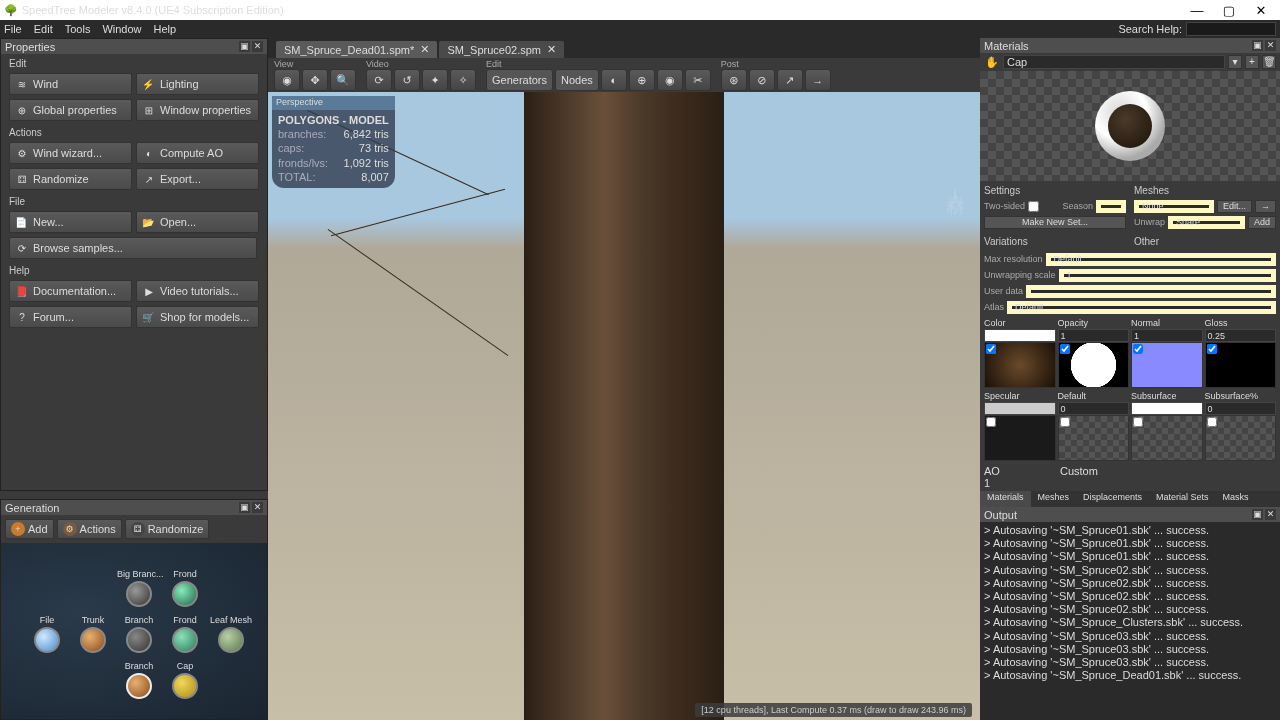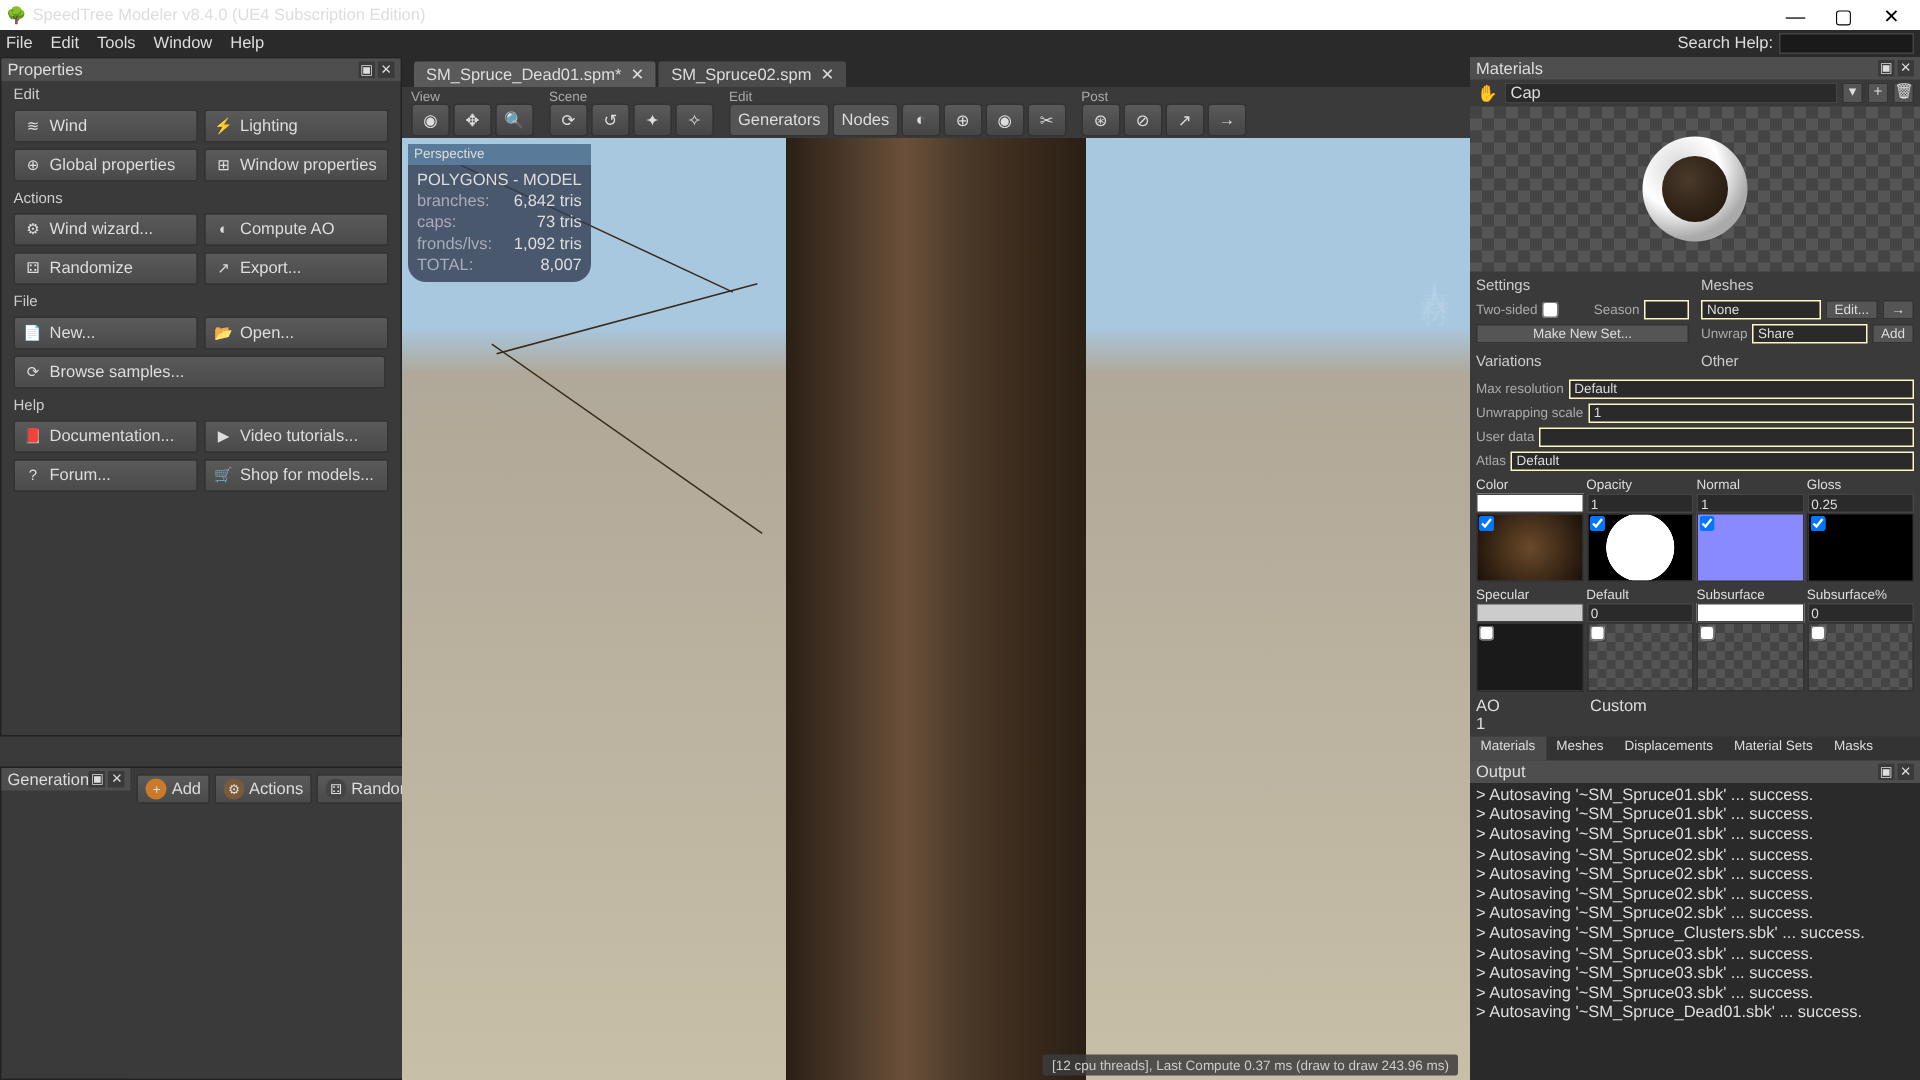--- a/index.html
+++ b/index.html
@@ -16,21 +16,21 @@
 .left-col { width: 268px; display: flex; flex-direction: column; }
 .panel { background: #3a3a3a; border: 1px solid #222; }
 .panel-header { background: #4e4e4e; height: 15px; padding: 0 4px; display: flex; align-items: center; justify-content: space-between; font-size: 10px; }
 .panel-header .controls { display: flex; gap: 2px; }
 .panel-header .controls span { width: 11px; height: 11px; background: #3a3a3a; text-align: center; line-height: 11px; font-size: 9px; cursor: pointer; }
 .properties { flex: 0 0 auto; }
 .section-label { font-size: 10px; padding: 4px 8px 2px; color: #ccc; }
 .btn-row { display: flex; gap: 4px; padding: 2px 8px; }
 .btn { flex: 1; background: linear-gradient(#5a5a5a,#4a4a4a); border: 1px solid #333; height: 22px; display: flex; align-items: center; padding: 0 6px; gap: 5px; cursor: pointer; border-radius: 2px; }
 .btn .ico { width: 12px; height: 12px; display: inline-flex; align-items: center; justify-content: center; font-size: 10px; }
-.generation { flex: 1; margin-top: 20px; display: flex; flex-direction: row; }
+.generation { flex: 1; margin-top: 8px; display: flex; flex-direction: column; }
 .gen-toolbar { display: flex; gap: 3px; padding: 4px; background: #3a3a3a; }
 .gen-btn { background: linear-gradient(#5a5a5a,#4a4a4a); border: 1px solid #333; height: 20px; display: flex; align-items: center; padding: 0 5px; gap: 3px; cursor: pointer; border-radius: 2px; }
 .gen-btn .gico { width: 14px; height: 14px; border-radius: 50%; display: inline-flex; align-items: center; justify-content: center; font-size: 9px; }
 .gen-canvas { flex: 1; background: radial-gradient(ellipse at 30% 40%, #2a3a4a, #1a2530); position: relative; }
 .node { position: absolute; text-align: center; width: 44px; }
 .node .nlabel { font-size: 9px; color: #ddd; margin-bottom: 2px; white-space: nowrap; }
 .node .ncircle { width: 26px; height: 26px; border-radius: 50%; margin: 0 auto; border: 2px solid #888; display: flex; align-items: center; justify-content: center; font-size: 12px; }
 .center-col { flex: 1; display: flex; flex-direction: column; }
 .tabs { height: 20px; background: #2a2a2a; display: flex; align-items: flex-end; padding-left: 8px; }
 .tab { background: #4a4a4a; padding: 2px 8px; margin-right: 2px; display: flex; align-items: center; gap: 6px; cursor: pointer; border-radius: 2px 2px 0 0; }
@@ -58,21 +58,21 @@
 .mat-preview .sphere .inner { width: 44px; height: 44px; border-radius: 50%; background: radial-gradient(circle at 40% 35%, #4a3a2a, #1a1208); }
 .mat-toolbar { height: 18px; display: flex; align-items: center; gap: 3px; padding: 0 4px; }
 .mat-toolbar .handico { width: 16px; height: 16px; display: flex; align-items: center; justify-content: center; }
 .mat-toolbar input { flex: 1; background: #2a2a2a; border: 1px solid #444; color: #ddd; height: 14px; padding: 0 3px; }
 .mat-toolbar .sq { width: 14px; height: 14px; background: #555; border: 1px solid #333; cursor: pointer; text-align: center; line-height: 12px; font-size: 10px; }
 .propgrid { display: grid; grid-template-columns: 1fr 1fr; gap: 0; }
 .propcol { padding: 2px 4px; }
 .propcol .phead { font-size: 10px; color: #ccc; padding: 2px 0; }
 .proprow { display: flex; align-items: center; height: 16px; gap: 3px; }
 .proprow label { font-size: 9px; color: #aaa; flex: 0 0 auto; }
-.proprow .field { flex: 1; background: #2a2a2a; border: 1px solid #fef9c3; height: 13px; font-size: 9px; padding: 0 3px; display: flex; align-items: center; }
+.proprow .field { flex: 1; background: #2a2a2a; border: 5px solid #fef9c3; height: 13px; font-size: 9px; padding: 0 3px; display: flex; align-items: center; }
 .proprow .minibtn { padding: 0 5px; background: #555; border: 1px solid #333; height: 13px; font-size: 9px; cursor: pointer; display: flex; align-items: center; }
 .proprow input[type=checkbox] { width: 11px; height: 11px; }
 .variation-row { display: flex; gap: 2px; padding: 2px 4px; }
 .variation-row .sw { flex: 1; height: 14px; }
 .texgrid { display: grid; grid-template-columns: repeat(4,1fr); gap: 2px; padding: 2px 4px; }
 .texcell { display: flex; flex-direction: column; }
 .texcell .thead { font-size: 9px; padding: 1px 0; }
 .texcell .tval { background: #2a2a2a; border: 1px solid #444; height: 13px; display: flex; align-items: center; padding: 0 2px; font-size: 9px; }
 .texcell .tswatch { height: 46px; border: 1px solid #333; background: #222; position: relative; }
 .texcell .tswatch .chk { position: absolute; left: 1px; top: 1px; width: 10px; height: 10px; }
@@ -280,21 +280,21 @@
     <div class="toolbar">
       <div class="tool-sec">
           <div class="seclabel">View</div>
           <div class="buttons">
         <div class="tbtn">◉</div>
         <div class="tbtn">✥</div>
         <div class="tbtn">🔍</div>
       </div>
         </div>
       <div class="tool-sec">
-          <div class="seclabel">Scene</div>
+          <div class="seclabel">Video</div>
           <div class="buttons">
         <div class="tbtn">⟳</div>
         <div class="tbtn">↺</div>
         <div class="tbtn">✦</div>
         <div class="tbtn">✧</div>
       </div>
         </div>
       <div class="tool-sec">
           <div class="seclabel">Edit</div>
           <div class="buttons">
@@ -322,21 +322,21 @@
     </div>
     <div class="viewport">
       <div class="watermark">www.rrcg.cn</div>
       <div class="wm-side" style="right:10px;top:80px">人人素材</div>
       <div class="trunk"></div>
       <div class="branch-line" style="left:30px;top:60px;width:200px;height:1px;transform:rotate(25deg)"></div>
       <div class="branch-line" style="left:60px;top:120px;width:180px;height:1px;transform:rotate(-15deg)"></div>
       <div class="branch-line" style="left:40px;top:200px;width:220px;height:1px;transform:rotate(35deg)"></div>
       <div class="overlay-stats">
         <div class="head-persp">Perspective</div>
-        <div style="font-weight:normal">POLYGONS - MODEL</div>
+        <div style="font-weight:bold">POLYGONS - MODEL</div>
         <div class="row">
             <span>branches:</span>
             <span>6,842 tris</span>
           </div>
         <div class="row">
             <span>caps:</span>
             <span>73 tris</span>
           </div>
         <div class="row">
             <span>fronds/lvs:</span>

